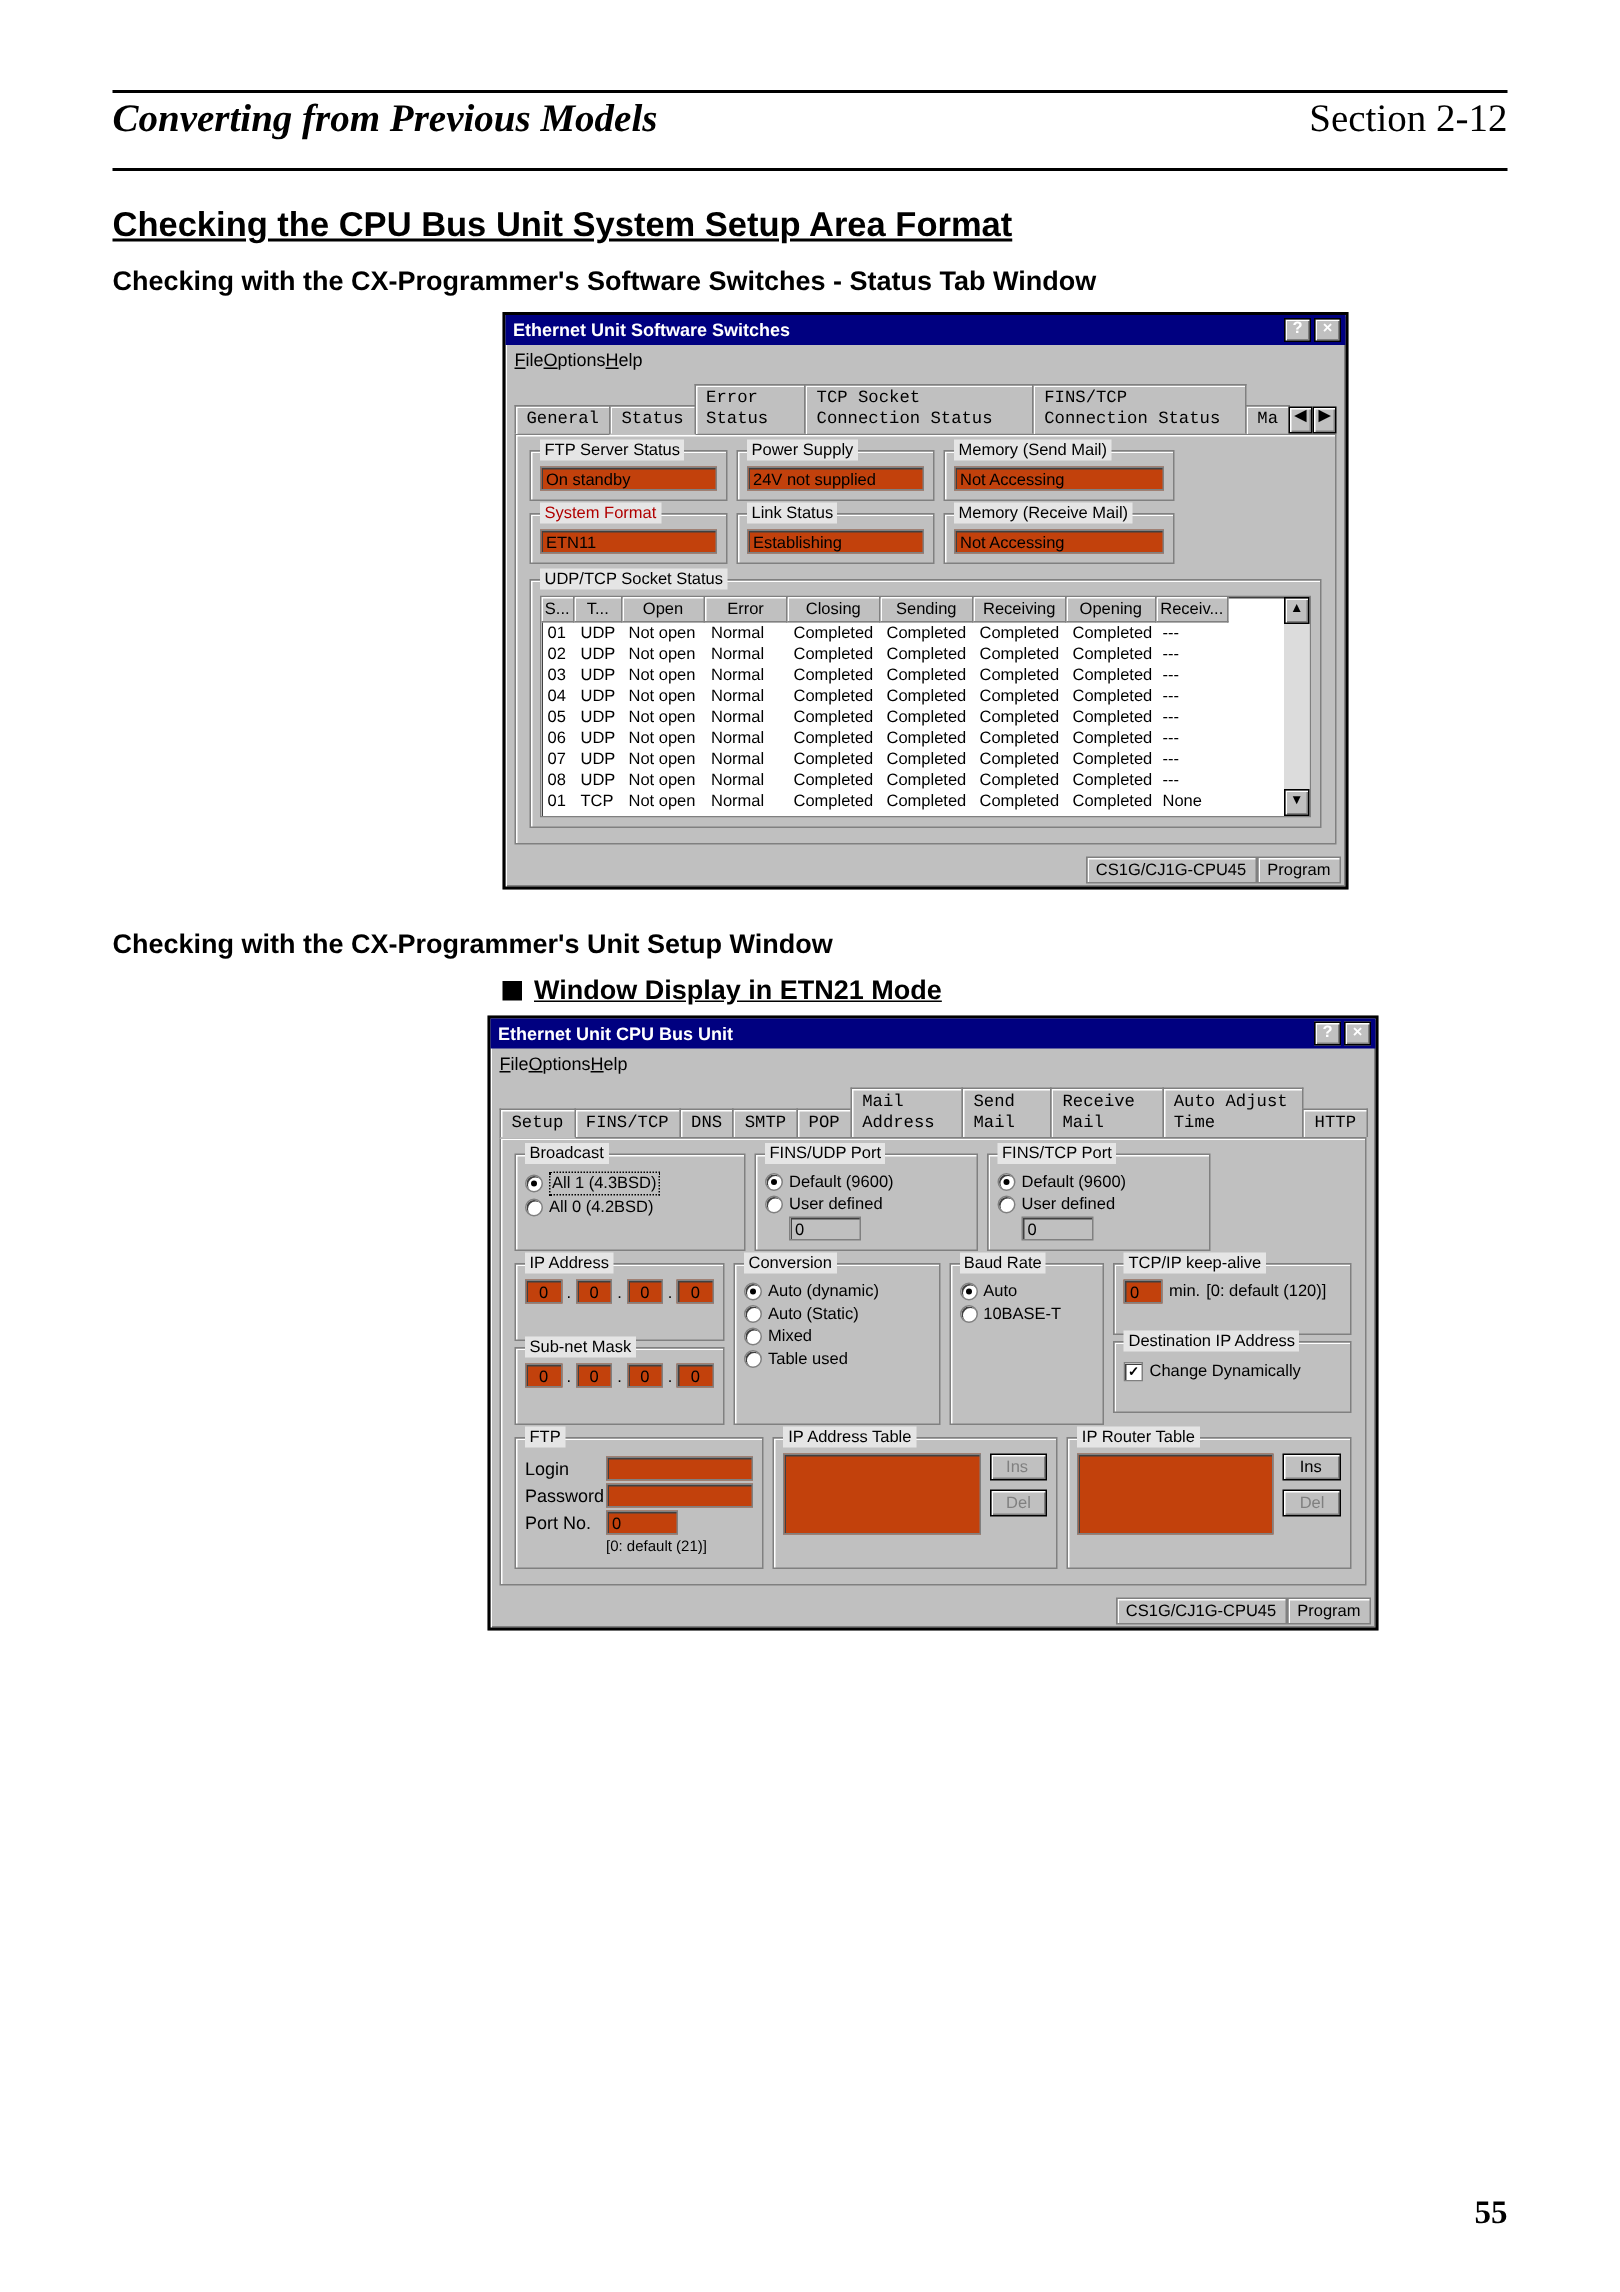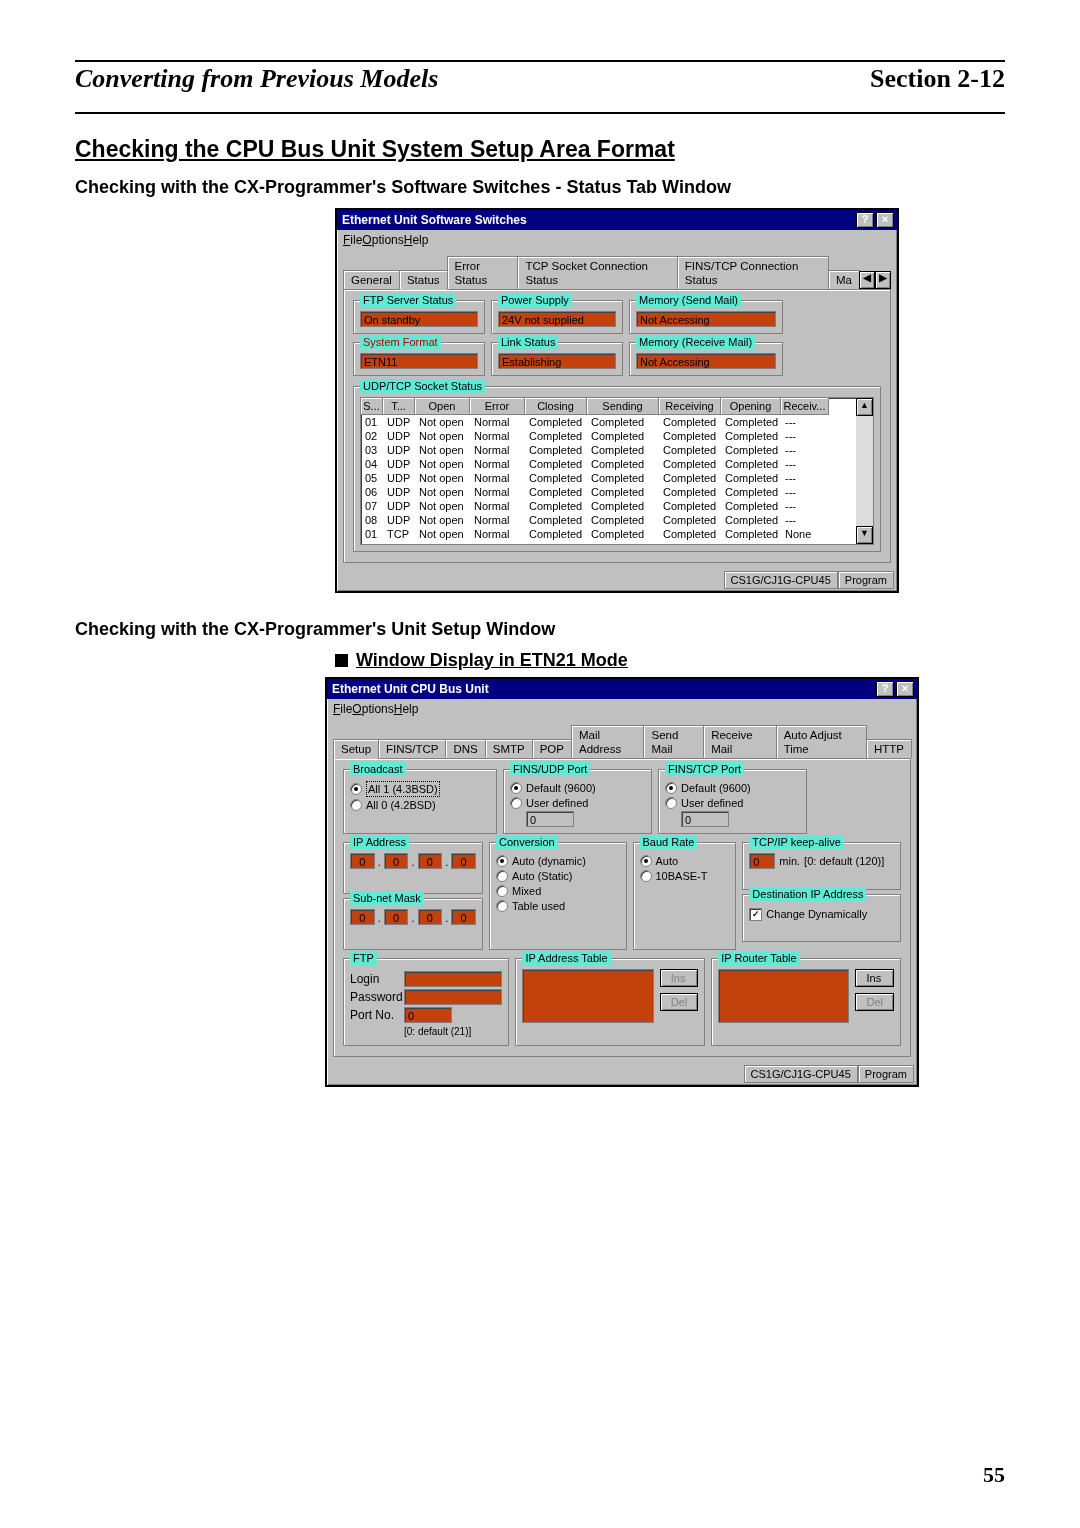--- a/index.html
+++ b/index.html
@@ -27,21 +27,21 @@
     justify-content: space-between;
     align-items: baseline;
     font-size: 26px;
     margin-bottom: 18px;
   }
   .header-left {
     font-style: italic;
     font-weight: bold;
     font-family: Georgia, "Times New Roman", serif;
   }
-  .header-right { font-weight: bold; }
+  .header-right { font-weight: normal; }
   .hr-bottom {
     border: none;
     border-top: 2px solid #000;
     margin: 0 0 22px 0;
   }
   .section-heading {
     font-family: Arial, Helvetica, sans-serif;
     font-size: 23px;
     font-weight: bold;
     text-decoration: underline;
@@ -116,20 +116,21 @@
     gap: 0;
     font-size: 11.5px;
   }
   .tab {
     border: 1px solid #808080;
     border-bottom: none;
     background: #c0c0c0;
     padding: 2px 7px;
     margin-right: -1px;
     box-shadow: inset 1px 1px 0 #fff;
+    font-family: Liberation Mono, monospace;
   }
   .tab.active {
     background: #c0c0c0;
     position: relative; top: 1px;
     border-bottom: 1px solid #c0c0c0;
     font-weight: normal;
   }
   .tab-arrows { display: flex; margin-left: auto; }
   .tab-arrows .tb-btn { width: 14px; height: 16px; font-size: 10px; }
 
@@ -144,21 +145,21 @@
   .groupbox {
     border: 1px solid #808080;
     box-shadow: inset 1px 1px 0 #fff;
     position: relative;
     padding: 10px 6px 6px 6px;
     margin: 4px 3px;
   }
   .groupbox > .legend {
     position: absolute;
     top: -8px; left: 6px;
-    background: #5eead4;
+    background: #e5e5e5;
     padding: 0 3px;
     font-size: 11px;
   }
   .groupbox.red > .legend { color: #b00000; }
 
   .sunken-field {
     background: #c2410c;
     border: 1px solid #808080;
     box-shadow: inset 1px 1px 0 #404040;
     padding: 1px 3px;
@@ -205,21 +206,21 @@
     text-align: center;
     box-sizing: border-box;
     overflow: hidden; white-space: nowrap;
   }
   .sock-row div { padding: 0 4px; box-sizing: border-box; overflow: hidden; white-space: nowrap; }
   .c-s  { width: 22px; }
   .c-t  { width: 32px; }
   .c-op { width: 55px; }
   .c-er { width: 55px; }
   .c-cl { width: 62px; }
-  .c-sd { width: 72px; }
+  .c-sd { width: 62px; }
   .c-rv { width: 62px; }
   .c-on { width: 60px; }
   .c-r2 { width: 48px; }
   .scroll-col {
     position: absolute; right: 0; top: 0; bottom: 0; width: 17px;
     background: #dcdcdc;
     display: flex; flex-direction: column; justify-content: space-between;
   }
   .scroll-btn {
     height: 16px; background: #c0c0c0;

